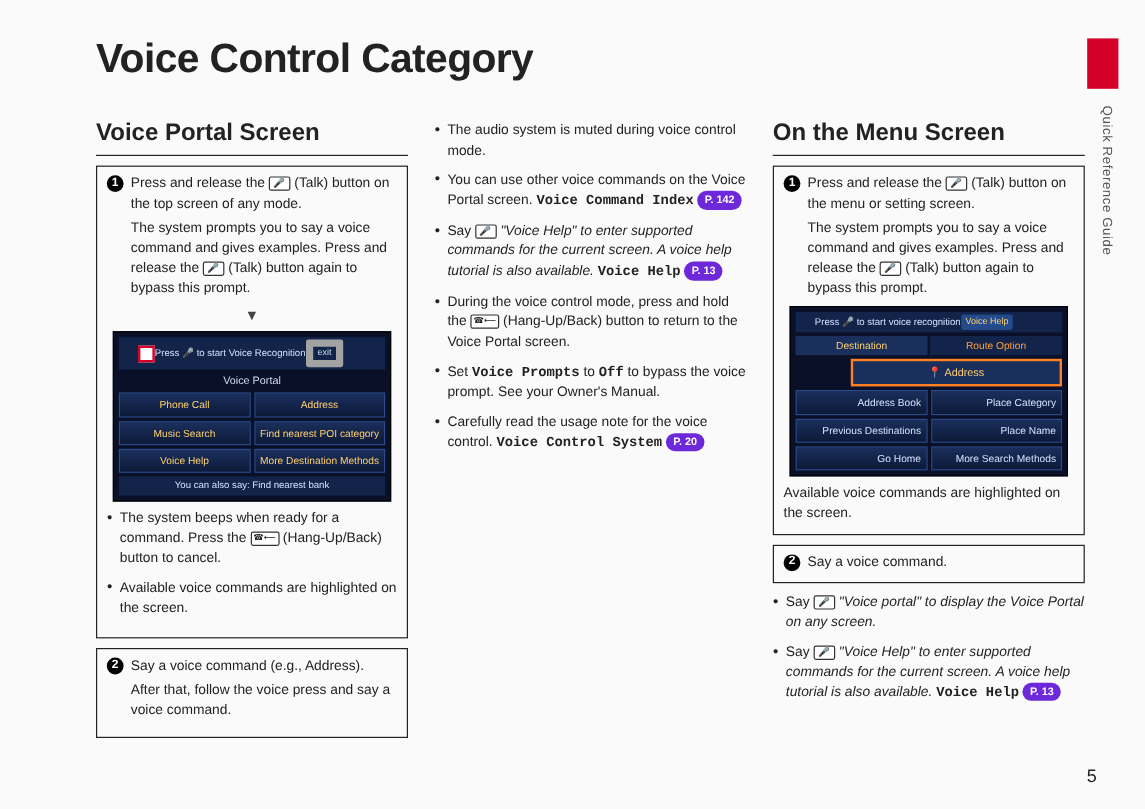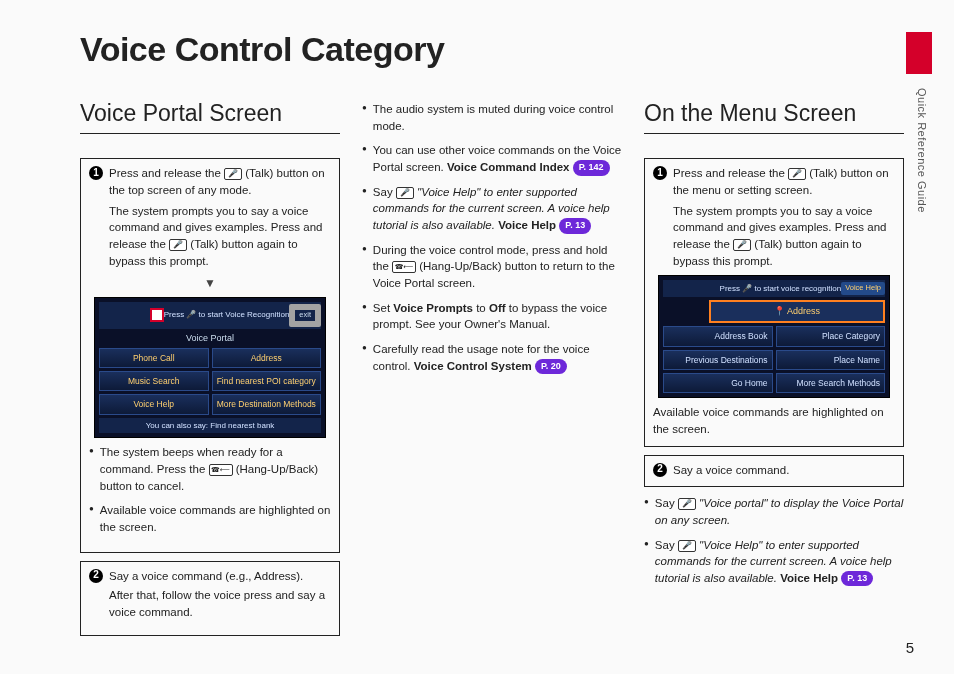--- a/index.html
+++ b/index.html
@@ -34,25 +34,25 @@
     font-weight: 700;
     margin-bottom: 28px;
     letter-spacing: -0.5px;
   }
   .cols {
     display: flex;
     gap: 22px;
   }
   .col { width: 260px; font-size: 11.5px; line-height: 1.45; }
   .col h2 {
-    font-size: 23px;
-    font-weight: 400;
+    font-size: 20px;
+    font-weight: 700;
     border-bottom: 1px solid #222;
     padding-bottom: 3px;
-    margin-bottom: 24px;
+    margin-bottom: 8px;
   }
   .box { border: 1px solid #222; padding: 6px 8px 8px 8px; margin-bottom: 8px; }
   .step { display: flex; gap: 6px; margin-bottom: 6px; }
   .num {
     display: inline-flex; align-items: center; justify-content: center;
     width: 14px; height: 14px; min-width:14px;
     background: #000; color: #fff; border-radius: 50%;
     font-size: 10px; font-weight: 700; margin-top:1px;
   }
   .step-body { flex: 1; }
@@ -83,22 +83,22 @@
     text-align:center; font-size:12px; color:#444; margin:2px 0;
   }
   
   .mock {
     width: 232px; margin: 4px auto 6px;
     background:#0a1028; border:1px solid #000;
     color:#d0e0ff; font-size:9px;
     padding:4px;
   }
   .mock .bar {
-    background:#13244a; padding:2px 0; margin-bottom:3px;
-    display:flex; justify-content:flex-end; font-size:8px;
+    background:#13244a; padding:2px 16px; margin-bottom:3px;
+    display:flex; justify-content:flex-start; font-size:8px;
     align-items:center;
   }
   .mock .grid { display:grid; grid-template-columns:1fr 1fr; gap:3px; }
   .mock .btn {
     background: linear-gradient(#1a2f5c,#0d1a38);
     border:1px solid #2a4a8a; padding:3px 4px; text-align:center;
     color:#ffd070; font-size:8.5px;
   }
   .mock .foot {
     background:#13244a; padding:2px 4px; margin-top:3px;
@@ -114,21 +114,21 @@
     background:#13244a; color:#ffa040; font-size:8.5px; }
   .mock2 .tab.sel { background:#1a2f5c; color:#ffd070; }
   .mock2 .addr {
     border:2px solid #ff8020; background:#1a2f5c;
     color:#ffd070; text-align:center; padding:3px; margin-bottom:3px;
     font-size:9px;
     margin-left:46px;
   }
   .mock2 .grid .btn { color:#d0e0ff;text-align:right; }
   .pagenum { position:absolute; bottom:18px; right:40px; font-size:15px; }
-  b { font-weight:700; }
+  b { font-weight:700;font-family:Liberation Mono, monospace; }
   em { font-style: italic; }
   .exit-pill {
     display:inline-block; border:6px solid #a3a3a3;
     border-radius:2px; font-size:7.5px; padding:0 4px; color:#cde;
   }
   .vh-pill {
     display:inline-block; background:#234a8a;
     border-radius:2px; font-size:7.5px; padding:1px 4px; color:#ffd070;
   }
 </style>
@@ -229,20 +229,24 @@
           <div style="height:4px"></div>
           <span>The system prompts you to say a voice command and gives examples. Press and release the </span><span class="talk-icon">🎤</span><span> (Talk) button again to bypass this prompt.</span>
         </div>
       </div>
 
       <div class="mock mock2">
         <div class="bar">
           <span>Press 🎤 to start voice recognition</span>
           <span class="vh-pill">Voice Help</span>
         </div>
+        <div class="tabrow">
+          <div class="tab sel">Destination</div>
+          <div class="tab">Route Option</div>
+        </div>
         <div class="addr">📍 <span>Address</span></div>
         <div class="grid">
           <div class="btn">Address Book</div>
           <div class="btn">Place Category</div>
           <div class="btn">Previous Destinations</div>
           <div class="btn">Place Name</div>
           <div class="btn">Go Home</div>
           <div class="btn">More Search Methods</div>
         </div>
       </div>

